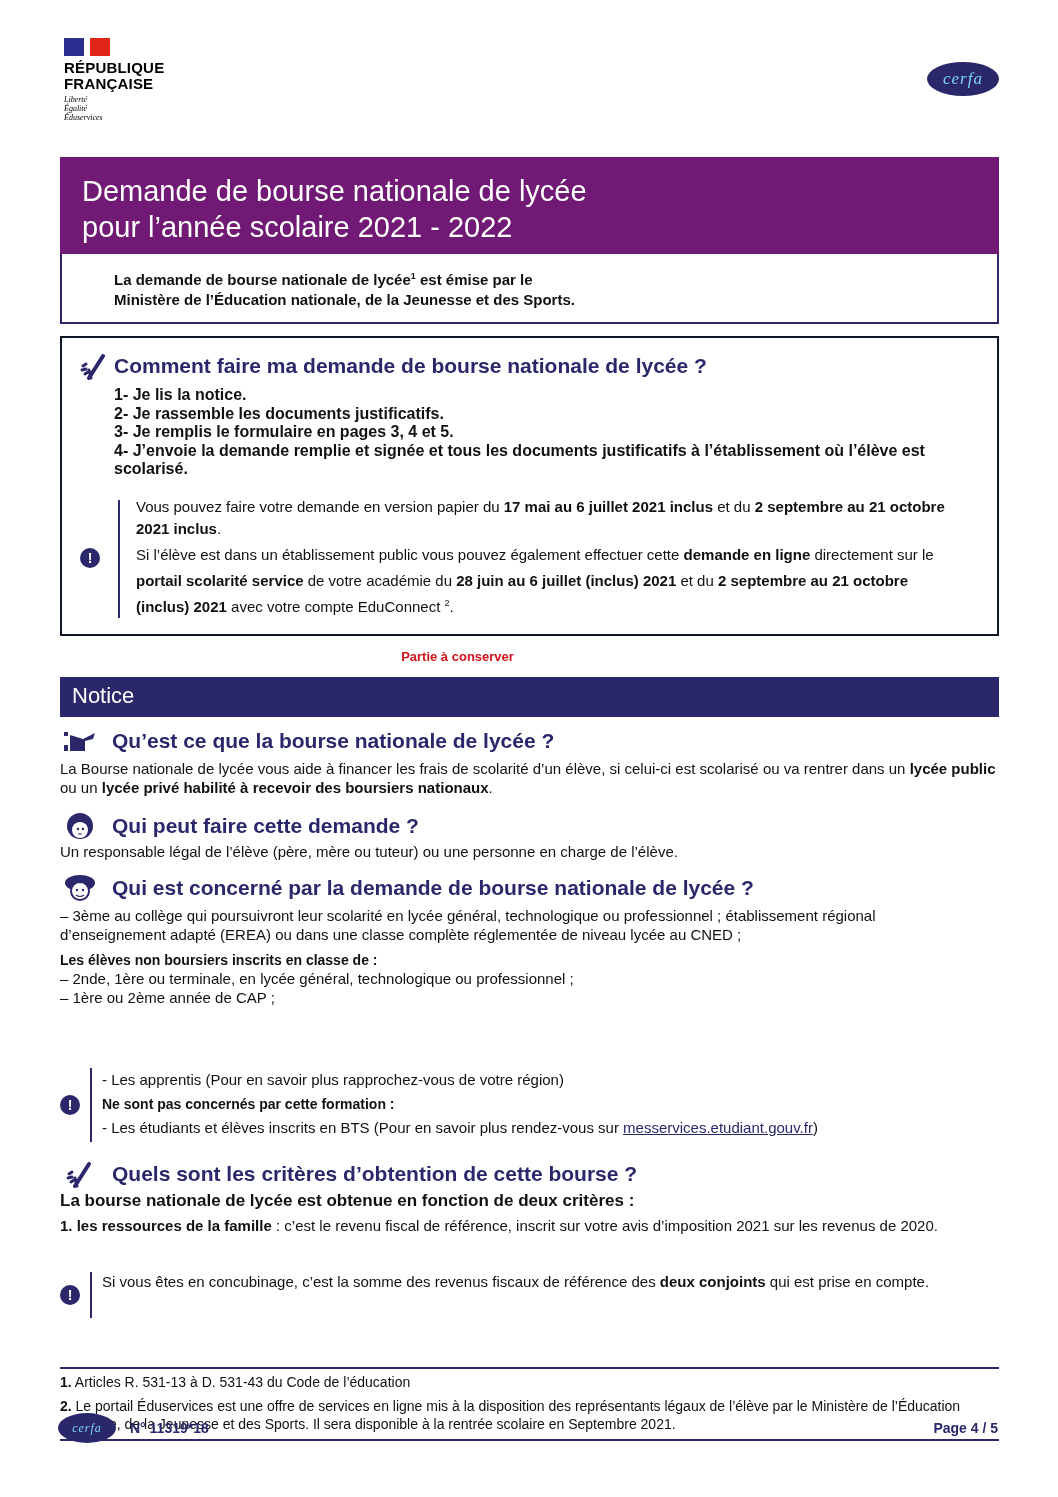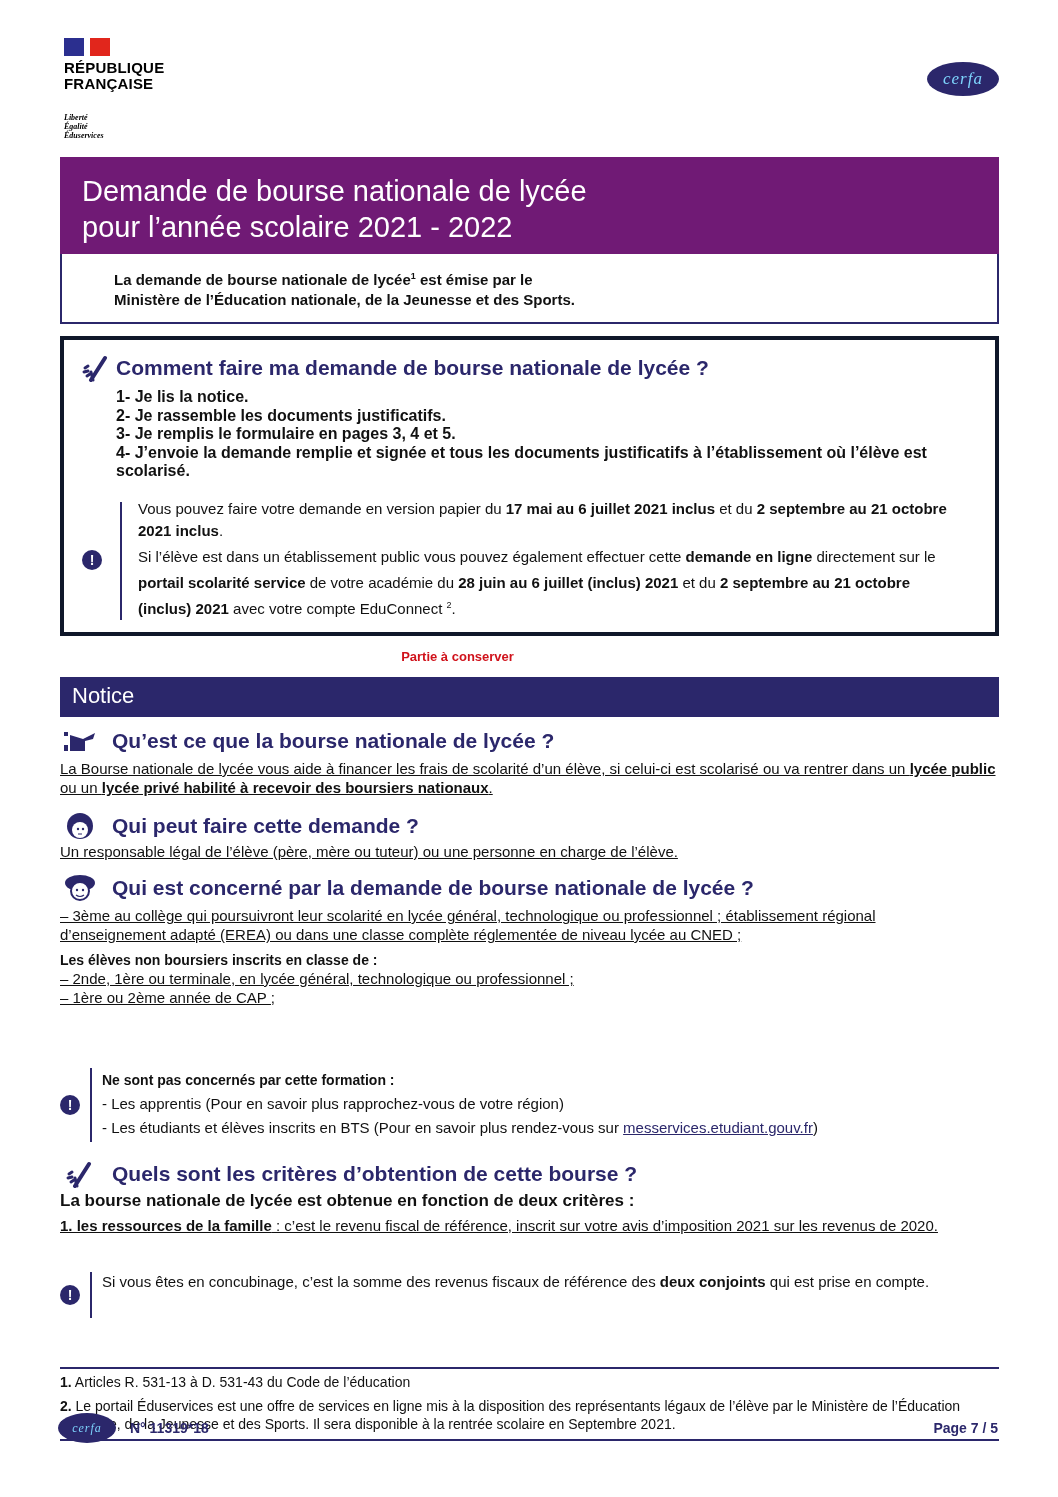--- a/index.html
+++ b/index.html
@@ -6,55 +6,55 @@
   html, body { width: 1058px; height: 1497px; background: #ffffff; }
   body { position: relative; font-family: "Liberation Sans", sans-serif; color: #111111; overflow: hidden; }
 
   
   .rf-logo { position: absolute; left: 64px; top: 38px; width: 130px; }
   .rf-flag { display: flex; width: 46px; height: 18px; }
   .rf-flag .b { width: 20px; background: #2b2f8f; }
   .rf-flag .w { width: 6px; background: #ffffff; }
   .rf-flag .r { width: 20px; background: #e1261c; }
   .rf-name { font-weight: bold; font-size: 15px; line-height: 16px; margin-top: 4px; letter-spacing: 0.2px; color: #000; }
-  .rf-motto { font-family: "Liberation Serif", serif; font-style: italic; font-weight: bold; font-size: 8px; line-height: 9px; margin-top: 21px; color: #000; }
+  .rf-motto { font-family: "Liberation Serif", serif; font-style: italic; font-weight: normal; font-size: 8px; line-height: 9px; margin-top: 3px; color: #000; }
 
   .cerfa-oval { position: absolute; width: 72px; height: 34px; border-radius: 50%; background: #2b276b; color: #7dd3fc; font-family: "Liberation Serif", serif; font-style: italic; display: flex; align-items: center; justify-content: center; letter-spacing: 1px; }
   .cerfa-top { left: 927px; top: 62px; font-size: 17px; }
   .cerfa-bottom { left: 58px; top: 1413px; width: 58px; height: 30px; font-size: 12px; }
 
   
   .title-block { position: absolute; left: 60px; top: 157px; width: 939px; }
   .title-bar { background: #701a75; color: #ffffff; padding: 16px 22px 14px 22px; height: 97px; }
   .title-bar div { font-size: 29px; line-height: 36px; }
   .title-sub { border: 2px solid #2b276b; border-top: none; padding: 16px 0 14px 52px; height: 70px; font-weight: bold; font-size: 15px; line-height: 20px; }
   sup { font-size: 9px; vertical-align: super; line-height: 0; }
 
   
-  .howto-box { position: absolute; left: 60px; top: 336px; width: 939px; height: 300px; border: 4px solid #0f172a; }
+  .howto-box { position: absolute; left: 60px; top: 336px; width: 939px; height: 300px; border: 2px solid #0f172a; }
   .section-head { display: flex; align-items: center; }
   .section-head .h-icon { width: 40px; height: 28px; display: flex; align-items: center; justify-content: center; }
   .section-head .h-text { font-weight: bold; font-size: 21px; color: #2b276b; }
   .howto-head { position: absolute; left: 12px; top: 14px; }
   .howto-steps { position: absolute; left: 52px; top: 48px; font-weight: bold; font-size: 16px; line-height: 18.5px; }
   .alert-block { position: absolute; display: flex; }
   .alert-icon-wrap { width: 56px; display: flex; align-items: center; justify-content: center; position: relative; }
   .alert-circle { width: 20px; height: 20px; border-radius: 50%; background: #2b276b; color: #fff; font-weight: bold; font-size: 14px; display: flex; align-items: center; justify-content: center; }
   .alert-bar { width: 2px; background: #2b276b; margin-right: 16px; }
   .alert-text { font-size: 15px; }
   .howto-alert { left: 0; top: 156px; }
   .howto-alert .alert-text { line-height: 24px; width: 800px; }
   .howto-alert .alert-icon-wrap { width: 56px; }
 
   .keep-label { position: absolute; left: 0; width: 915px; top: 649px; text-align: center; color: #d0121b; font-weight: bold; font-size: 13px; }
 
   .notice-bar { position: absolute; left: 60px; top: 677px; width: 939px; height: 40px; background: #2b276b; color: #fff; font-size: 22px; padding: 6px 0 0 12px; }
 
   .sec { position: absolute; left: 60px; width: 939px; }
-  .sec p { font-size: 15px; line-height: 19px; text-decoration: underline; }
+  .sec p { font-size: 15px; line-height: 19px; }
   .sec .lead { font-weight: bold; font-size: 14px; line-height: 18px; }
   .sec .big-lead { font-weight: bold; font-size: 17px; line-height: 22px; }
   .sec .dash { font-size: 15px; line-height: 19px; }
 
   .footnotes { position: absolute; left: 60px; top: 1367px; width: 939px; border-top: 2px solid #2b276b; border-bottom: 2px solid #2b276b; padding: 4px 0 6px 0; font-size: 14px; line-height: 18px; }
   .footnotes p + p { margin-top: 6px; }
   .footer-ref { position: absolute; left: 130px; top: 1420px; font-weight: bold; font-size: 14px; color: #2b276b; }
   .footer-page { position: absolute; right: 60px; top: 1420px; font-weight: bold; font-size: 14px; color: #2b276b; }
 
   a.link { color: #2b276b; text-decoration: underline; }
@@ -176,22 +176,22 @@
   <p class="dash">–  2nde, 1ère ou terminale, en lycée général, technologique ou professionnel ;</p>
   <p class="dash">–  1ère ou 2ème année de CAP ;</p>
 </div>
 
 <div class="alert-block" style="left:60px;top:1068px;">
   <div class="alert-icon-wrap" style="width:20px;margin-right:10px;">
       <div class="alert-circle">!</div>
     </div>
   <div class="alert-bar" style="height:74px;margin-right:10px;"></div>
   <div class="alert-text" style="line-height:24px;">
+    <div>- Les apprentis (Pour en savoir plus rapprochez-vous de votre région)</div>
     <div style="font-weight:bold;font-size:14px;">Ne sont pas concernés par cette formation :</div>
-    <div>- Les apprentis (Pour en savoir plus rapprochez-vous de votre région)</div>
     <div><span>- Les étudiants et élèves inscrits en BTS (Pour en savoir plus rendez-vous sur </span><a class="link">messervices.etudiant.gouv.fr</a><span>)</span></div>
   </div>
 </div>
 
 <div class="sec" style="top:1160px;">
   <div class="section-head">
     <span class="h-icon">
       <svg width="30" height="28" viewBox="0 0 30 28">
           <path d="M4 14 L7 12 M3 18 L7 17 M6 22 L9 20" stroke="#2b276b" stroke-width="3" stroke-linecap="round"></path>
           <path d="M10 26 L24 4" stroke="#2b276b" stroke-width="4" stroke-linecap="round"></path>
@@ -214,13 +214,13 @@
   </div>
 </div>
 
 <div class="footnotes">
   <p><b>1.</b><span> Articles R. 531-13 à D. 531-43 du Code de l’éducation</span></p>
   <p><b>2.</b><span> Le portail Éduservices est une offre de services en ligne mis à la disposition des représentants légaux de l’élève par le Ministère de l’Éducation nationale, de la Jeunesse et des Sports. Il sera disponible à la rentrée scolaire en Septembre 2021.</span></p>
 </div>
 
 <div class="cerfa-oval cerfa-bottom">cerfa</div>
 <div class="footer-ref">N° 11319*18</div>
-<div class="footer-page">Page 7 / 5</div>
+<div class="footer-page">Page 4 / 5</div>
 
 </body></html>

